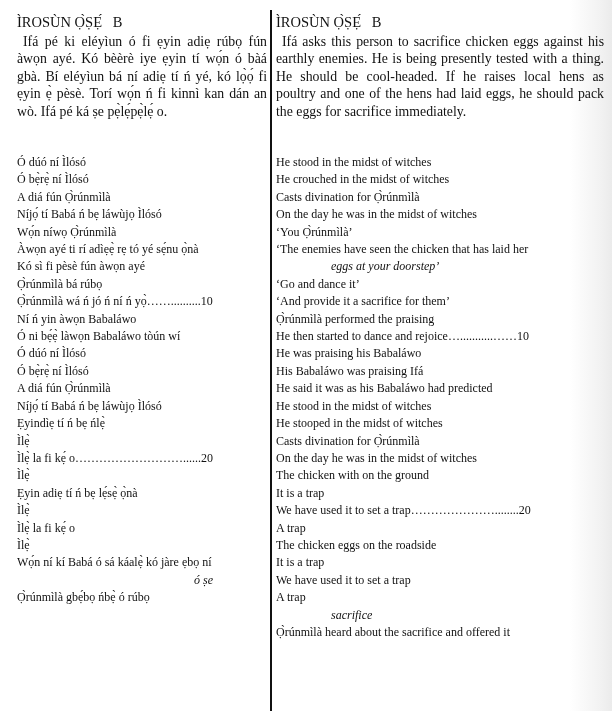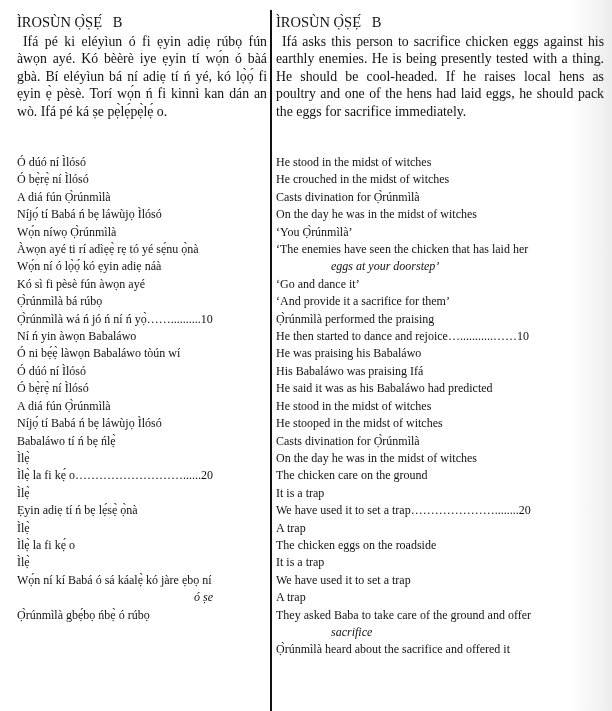--- a/index.html
+++ b/index.html
@@ -35,31 +35,30 @@
 <div class="col col-left">
   <div class="title">ÌROSÙN Ọ̀ṢẸ́   B</div>
   <div class="summary">Ifá pé ki eléyìun ó fi ẹyin adiẹ rúbọ fún àwọn ayé. Kó bèèrè iye ẹyin tí wọ́n ó bàá gbà. Bí eléyìun bá ní adiẹ tí ń yé, kó lọ̀ọ́ fi ẹyin ẹ̀ pèsè. Torí wọ́n ń fi kinnì kan dán an wò. Ifá pé ká ṣe pẹ̀lẹ́pẹ̀lẹ́ o.</div>
   <ul class="verses" id="left-verses">
       <li class="verse"><span>Ó dúó ní Ìlósó</span></li>
       <li class="verse"><span>Ó bẹ̀rẹ̀ ní Ìlósó</span></li>
       <li class="verse"><span>A diá fún Ọ̀rúnmìlà</span></li>
       <li class="verse"><span>Níjọ́ tí Babá ń bẹ láwùjọ Ìlósó</span></li>
       <li class="verse"><span>Wọ́n níwọ Ọ̀rúnmìlà</span></li>
       <li class="verse"><span>Àwọn ayé ti rí adìẹẹ̀ rẹ tó yé sẹ́nu ọ̀nà</span></li>
-      <li class="verse"><span>Wọ́n ní ó lọ̀ọ́ kó ẹyin adiẹ náà</span></li>
       <li class="verse"><span>Kó sì fi pèsè fún àwọn ayé</span></li>
       <li class="verse"><span>Ọ̀rúnmìlà bá rúbọ</span></li>
       <li class="verse"><span>Ọ̀rúnmìlà wá ń jó ń ní ń yọ̀……..........10</span></li>
       <li class="verse"><span>Ní ń yin àwọn Babaláwo</span></li>
       <li class="verse"><span>Ó ni bẹ́ẹ̀ làwọn Babaláwo tòún wí</span></li>
       <li class="verse"><span>Ó dúó ní Ìlósó</span></li>
       <li class="verse"><span>Ó bẹ̀rẹ̀ ní Ìlósó</span></li>
       <li class="verse"><span>A diá fún Ọ̀rúnmìlà</span></li>
       <li class="verse"><span>Níjọ́ tí Babá ń bẹ láwùjọ Ìlósó</span></li>
-      <li class="verse"><span>Babaláwo tí ń bẹ ńlẹ̀</span></li>
+      <li class="verse"><span>Ẹyindìẹ tí ń bẹ ńlẹ̀</span></li>
       <li class="verse"><span>Ìlẹ̀</span></li>
       <li class="verse"><span>Ìlẹ̀ la fi kẹ́ o………………………......20</span></li>
       <li class="verse"><span>Ìlẹ̀</span></li>
       <li class="verse"><span>Ẹyin adiẹ tí ń bẹ lẹ́sẹ̀ ọ̀nà</span></li>
       <li class="verse"><span>Ìlẹ̀</span></li>
       <li class="verse"><span>Ìlẹ̀ la fi kẹ́ o</span></li>
       <li class="verse"><span>Ìlẹ̀</span></li>
       <li class="verse wrap"><span>Wọ́n ní kí Babá ó sá káalẹ̀ kó jàre ẹbọ ní</span><span class="cont">ó ṣe</span></li>
       <li class="verse"><span>Ọ̀rúnmìlà gbẹ́bọ ńbẹ̀ ó rúbọ</span></li>
     </ul>
@@ -81,24 +80,24 @@
       <li class="verse"><span>‘And provide it a sacrifice for them’</span></li>
       <li class="verse"><span>Ọ̀rúnmìlà performed the praising</span></li>
       <li class="verse"><span>He then started to dance and rejoice…...........……10</span></li>
       <li class="verse"><span>He was praising his Babaláwo</span></li>
       <li class="verse"><span>His Babaláwo was praising Ifá</span></li>
       <li class="verse"><span>He said it was as his Babaláwo had predicted</span></li>
       <li class="verse"><span>He stood in the midst of witches</span></li>
       <li class="verse"><span>He stooped in the midst of witches</span></li>
       <li class="verse"><span>Casts divination for Ọ̀rúnmìlà</span></li>
       <li class="verse"><span>On the day he was in the midst of witches</span></li>
-      <li class="verse"><span>The chicken care on the ground</span></li>
+      <li class="verse"><span>The chicken with on the ground</span></li>
       <li class="verse"><span>It is a trap</span></li>
       <li class="verse"><span>We have used it to set a trap…………………........20</span></li>
       <li class="verse"><span>A trap</span></li>
       <li class="verse"><span>The chicken eggs on the roadside</span></li>
       <li class="verse"><span>It is a trap</span></li>
       <li class="verse"><span>We have used it to set a trap</span></li>
       <li class="verse"><span>A trap</span></li>
-      <li class="verse wrap"><span>They asked Baba to take care of the ground and offer</span><span class="cont">sacrifice</span></li>
+      <li class="verse wrap"><span class="cont">sacrifice</span></li>
       <li class="verse"><span>Ọ̀rúnmìlà heard about the sacrifice and offered it</span></li>
     </ul>
 </div>
 
 </body></html>

